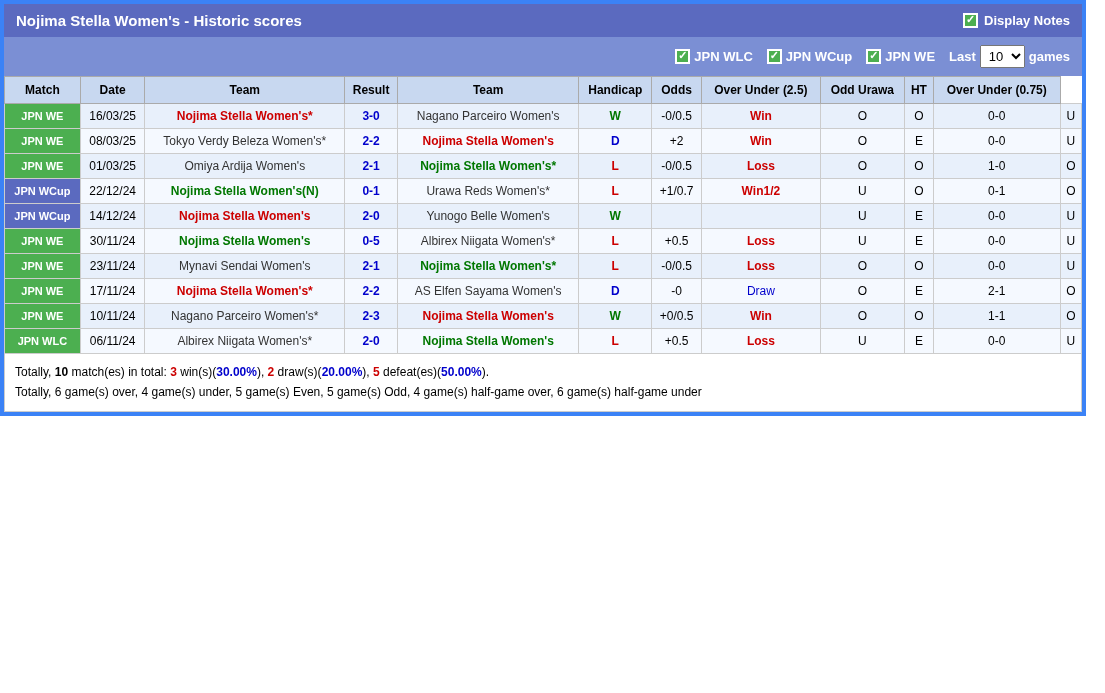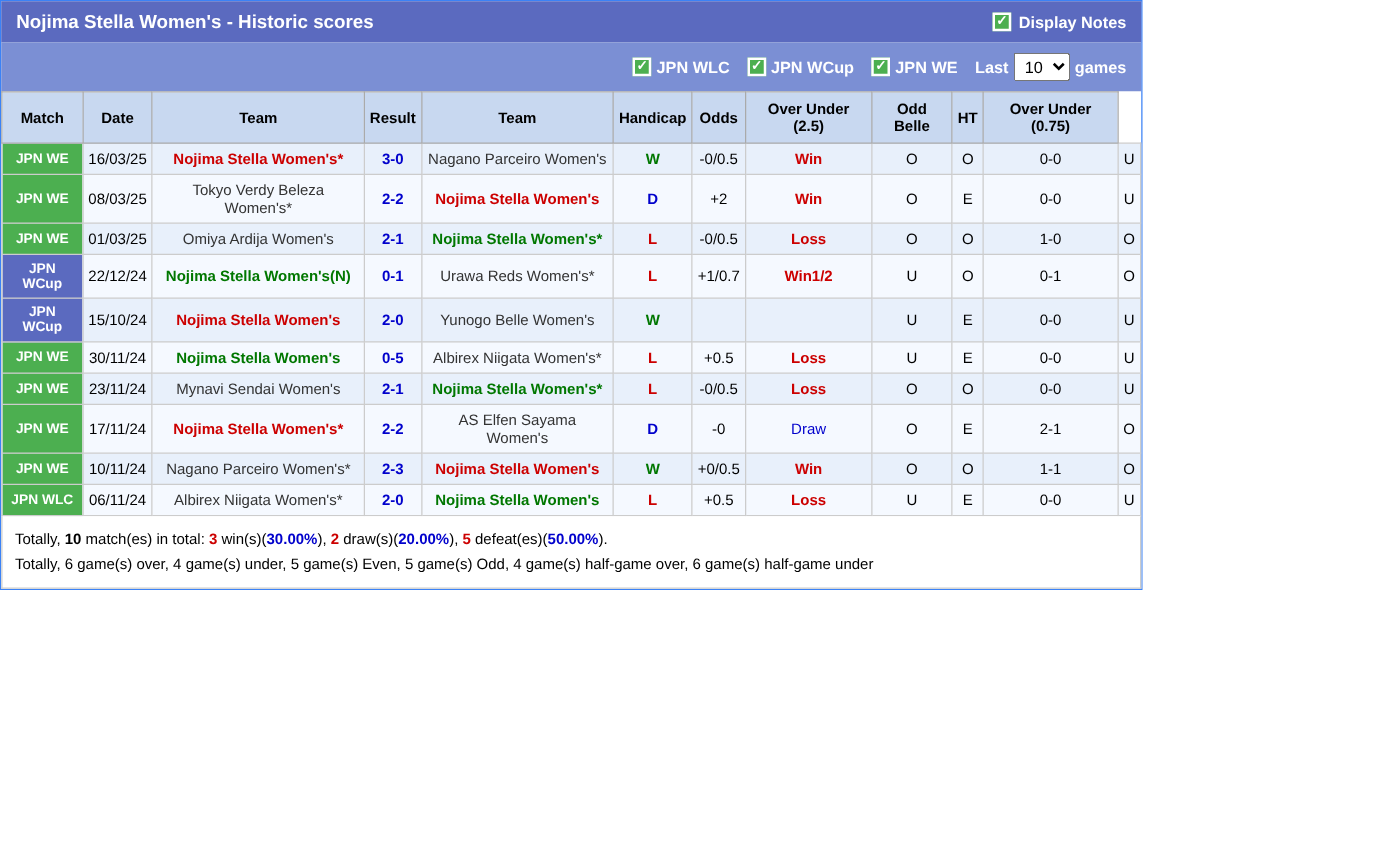--- a/index.html
+++ b/index.html
@@ -1,18 +1,18 @@
 <!DOCTYPE html>
 <html><head>
   <meta charset="utf-8">
   <style>
     * { box-sizing: border-box; margin: 0; padding: 0; }
     body { font-family: Arial, sans-serif; font-size: 13px; background: #fff; width: 1105px; }
     
-    .container { width: 914px; border: 1px solid #3b82f6; }
+    .container { width: 1086px; border: 4px solid #3b82f6; }
     
     .title-bar {
       background: #5b6abf;
       color: white;
       font-weight: bold;
       font-size: 15px;
       padding: 8px 12px;
       display: flex;
       justify-content: space-between;
       align-items: center;
@@ -151,21 +151,21 @@
     <thead>
       <tr>
         <th>Match</th>
         <th>Date</th>
         <th>Team</th>
         <th>Result</th>
         <th>Team</th>
         <th>Handicap</th>
         <th>Odds</th>
         <th>Over Under (2.5)</th>
-        <th>Odd Belle</th>
+        <th>Odd Urawa</th>
         <th>HT</th>
         <th>Over Under (0.75)</th>
       </tr>
     </thead>
     <tbody id="table-body">
     <tr>
     <td style="background:#4caf50!important;color:white;font-weight:bold;font-size:11px;">JPN WE</td>
     <td>16/03/25</td>
     <td style="color:#cc0000;font-weight:bold">Nojima Stella Women's*</td>
     <td style="font-weight:bold;color:#0000cc">3-0</td>
@@ -215,21 +215,21 @@
     <td style="color:#cc0000;font-weight:bold">L</td>
     <td>+1/0.7</td>
     <td style="color:#cc0000;font-weight:bold">Win1/2</td>
     <td>U</td>
     <td>O</td>
     <td>0-1</td>
     <td>O</td>
   </tr>
         <tr>
     <td style="background:#5b6abf!important;color:white;font-weight:bold;font-size:11px;">JPN WCup</td>
-    <td>15/10/24</td>
+    <td>14/12/24</td>
     <td style="color:#cc0000;font-weight:bold">Nojima Stella Women's</td>
     <td style="font-weight:bold;color:#0000cc">2-0</td>
     <td style="color:#333;font-weight:normal">Yunogo Belle Women's</td>
     <td style="color:#007700;font-weight:bold">W</td>
     <td></td>
     <td style="color:#333;font-weight:bold"></td>
     <td>U</td>
     <td>E</td>
     <td>0-0</td>
     <td>U</td>

